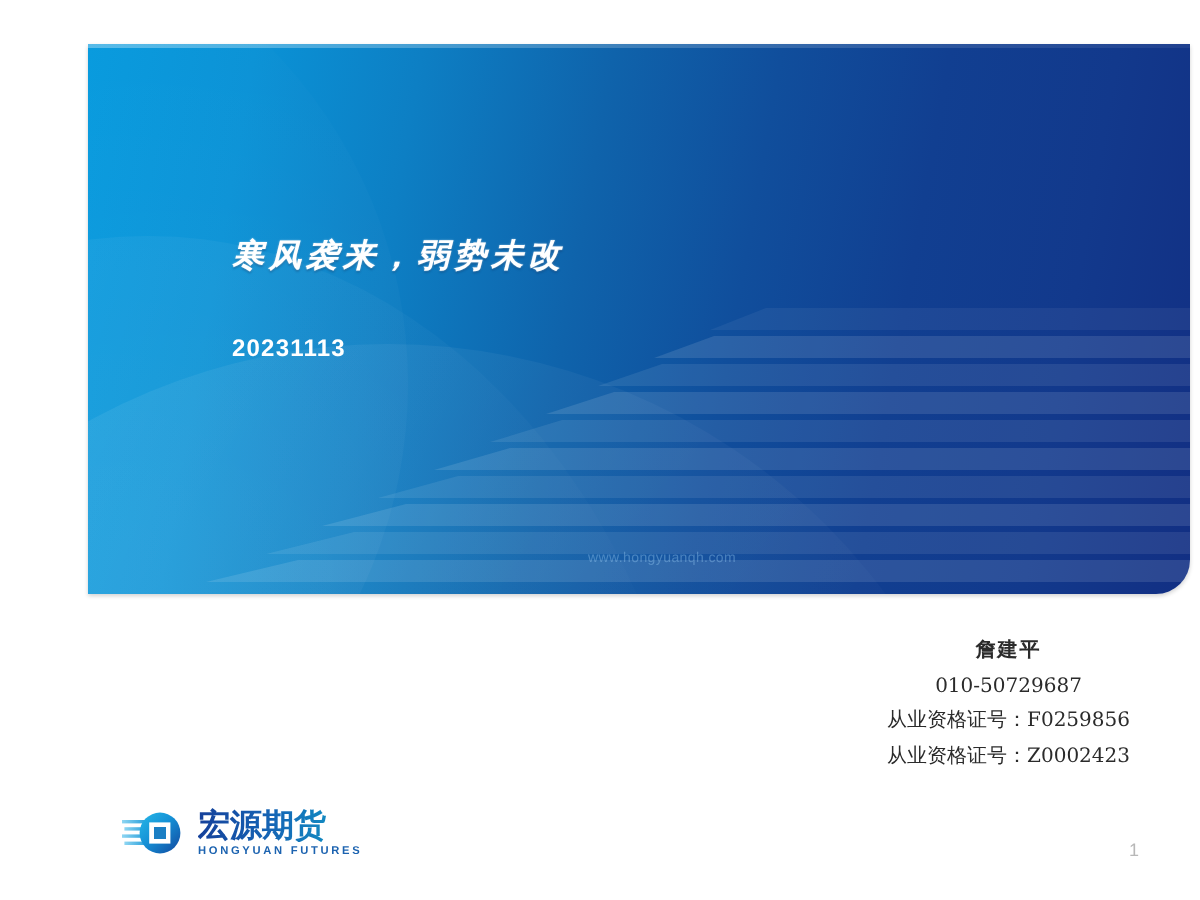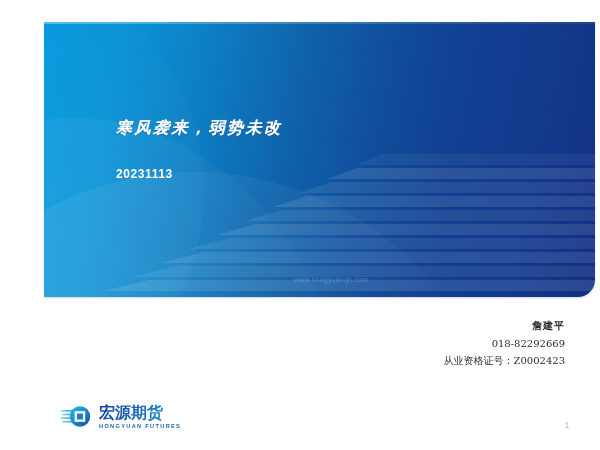--- a/index.html
+++ b/index.html
@@ -153,21 +153,21 @@
     position: absolute;
     right: 52px;
     top: 317px;
     text-align: right;
     font-family: "DejaVu Serif", "Liberation Serif", serif;
     font-size: 10px;
     line-height: 17.5px;
     color: #2b2b2b;
     white-space: nowrap;
   }
-  #contact .line { display: block; }
+  #contact .line { display: block; text-align: center; }
   #contact .name { font-weight: bold; letter-spacing: 1px; }
 
   
   #logo {
     position: absolute;
     left: 44px;
     top: 400px;
     height: 34px;
     display: flex;
     align-items: center;
@@ -249,21 +249,22 @@
     </div>
 
     <div id="watermark">www.hongyuanqh.com</div>
 
     <div id="hero-title">寒风袭来，弱势未改</div>
     <div id="hero-date">20231113</div>
   </div>
 
   <div id="contact">
     <span class="line name">詹建平</span>
-    <span class="line">018-82292669</span>
+    <span class="line">010-50729687</span>
+    <span class="line">从业资格证号：F0259856</span>
     <span class="line">从业资格证号：Z0002423</span>
   </div>
 
   <div id="logo">
     <div id="logo-mark">
       <svg width="34" height="30" viewBox="0 0 34 30" aria-hidden="true">
         <defs>
           <linearGradient id="ringGrad" x1="0" y1="0" x2="1" y2="1">
             <stop offset="0%" stop-color="#27b9e8"></stop>
             <stop offset="45%" stop-color="#1591d6"></stop>

